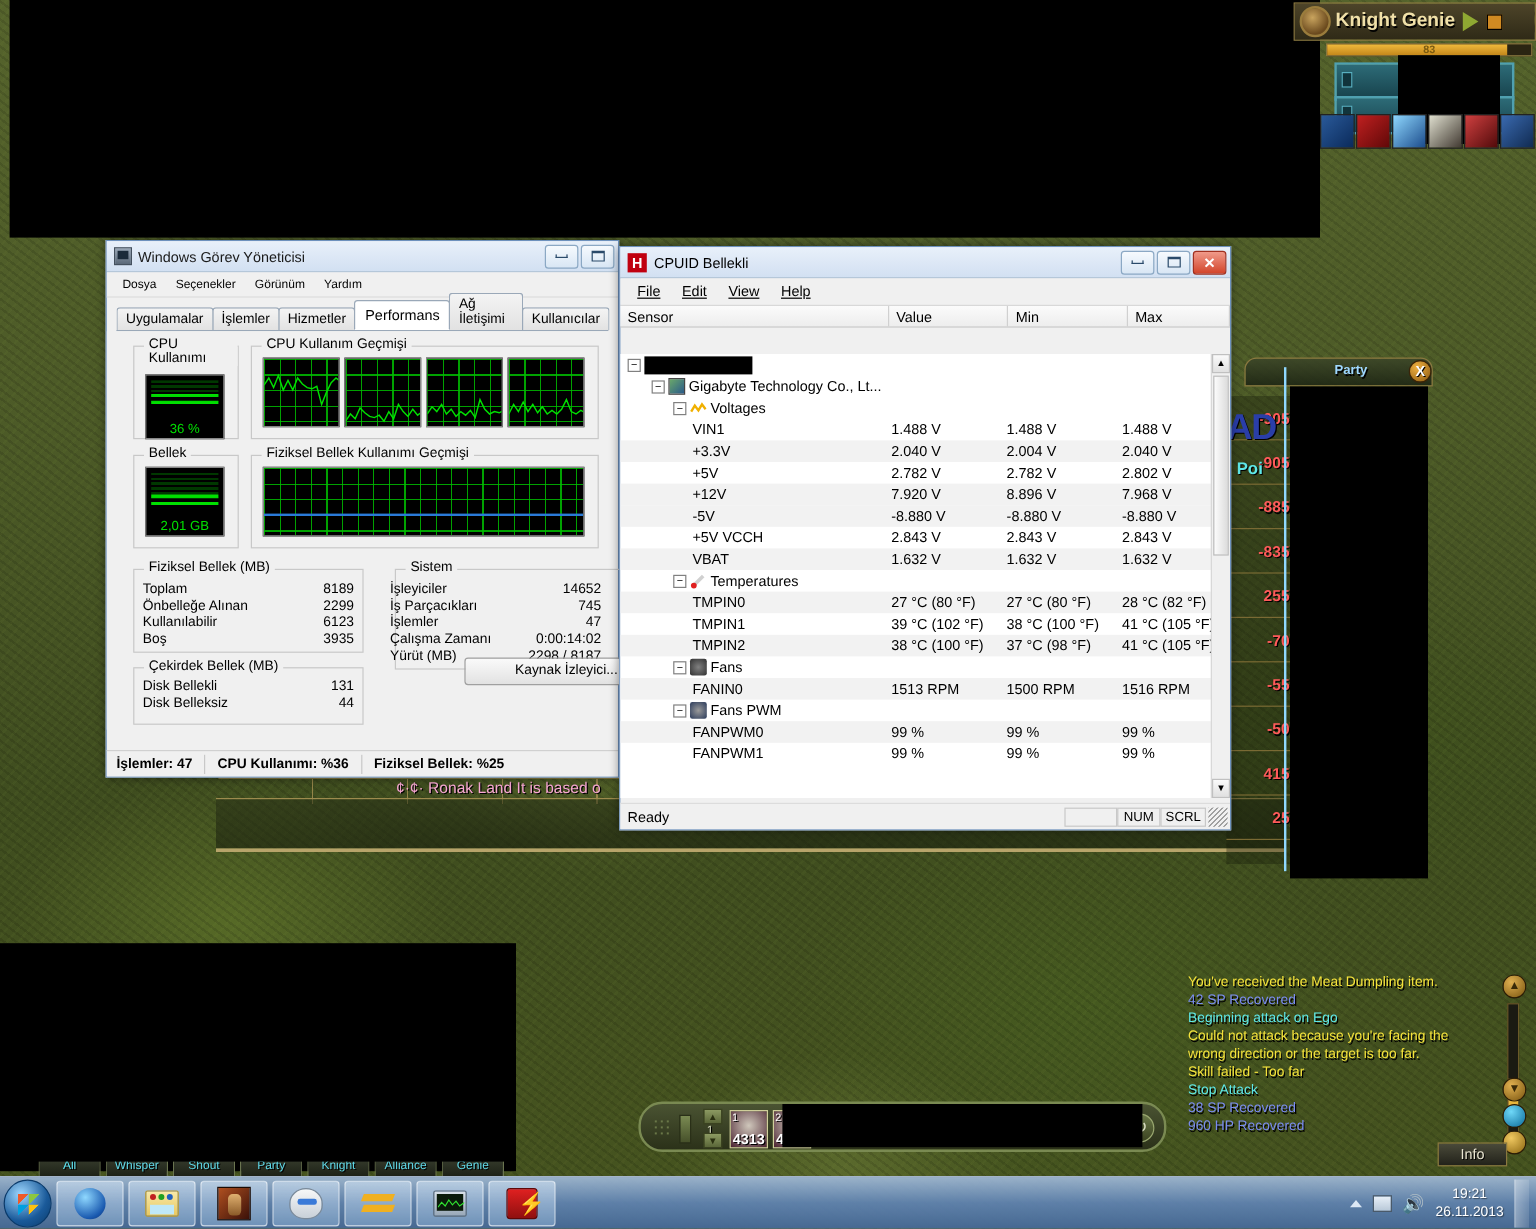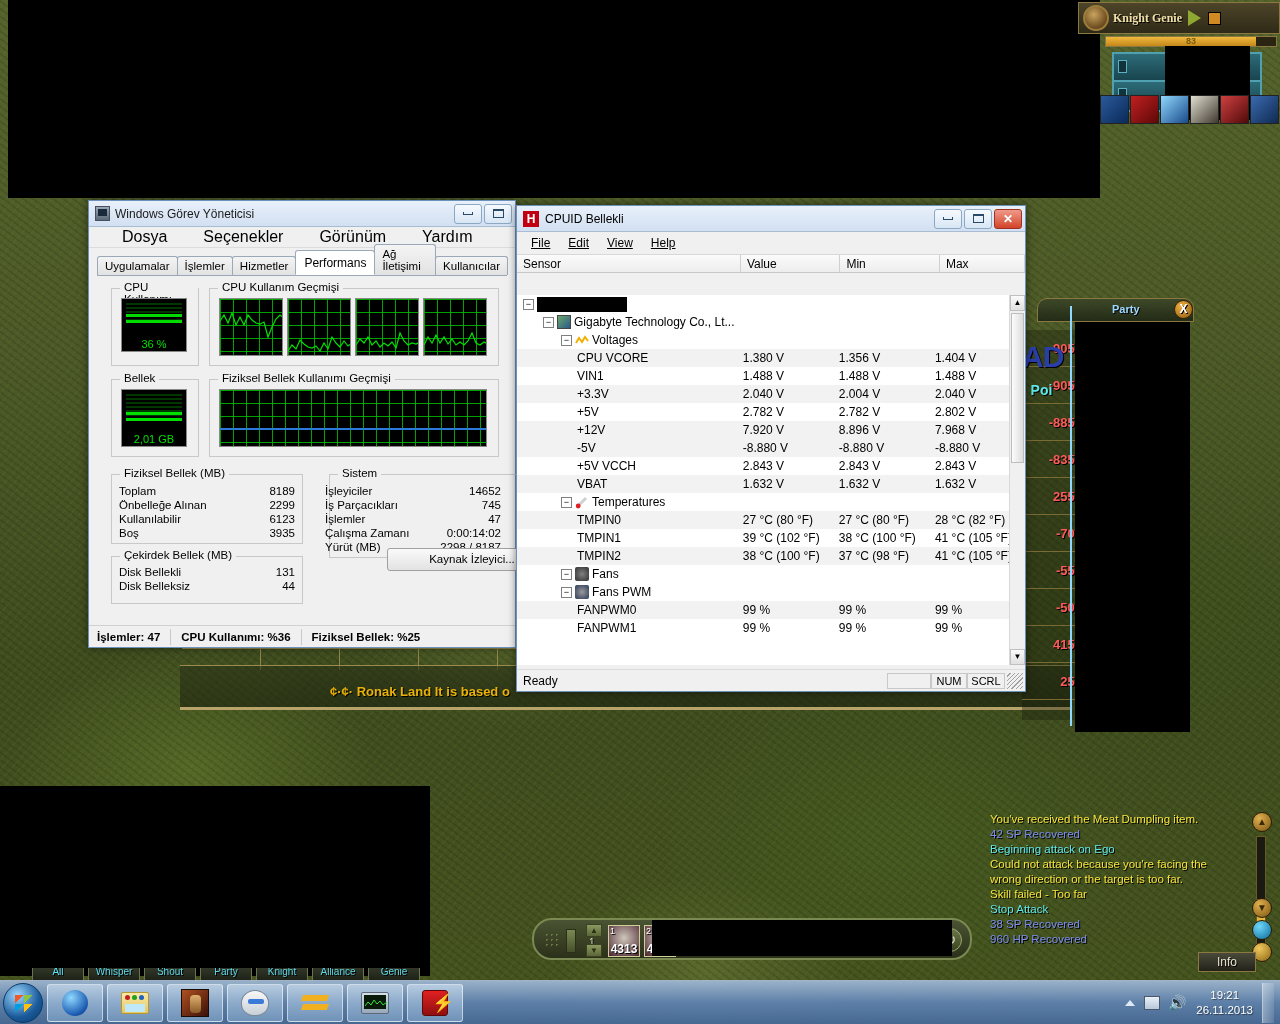--- a/index.html
+++ b/index.html
@@ -38,22 +38,22 @@
     background:linear-gradient(180deg,#4d4429,#2f2a17);
     border:1px solid #8a7840; display:flex; align-items:center; gap:4px;
     padding-left:4px; z-index:6;
   }
   #hud-genie .portrait{
     width:26px;height:26px;border-radius:50%;
     background:radial-gradient(circle at 40% 35%,#c9a45e,#6b4a1e 70%);
     border:2px solid #9a7c3c; flex:0 0 auto;
   }
   #hud-genie .gname{
-    color:#f0e0a8; font-weight:bold; font-size:12px;
-    text-shadow:1px 1px 0 #000; white-space:nowrap;font-family:Liberation Serif, serif;
+    color:#f0e0a8; font-weight:bold; font-size:16px;
+    text-shadow:1px 1px 0 #000; white-space:nowrap;
   }
   #hud-genie .playbtn{
     width:0;height:0;border-left:13px solid #8fa832;
     border-top:8px solid transparent;border-bottom:8px solid transparent;
     margin-left:2px;
   }
   #hud-genie .sqbtn{width:13px;height:13px;background:#d08a22;border:1px solid #000;margin-left:3px;}
   #hud-level{
     position:absolute; right:2px; top:-2px; font-size:33px; font-weight:bold;
     color:#fff33a; text-shadow:2px 2px 0 #000,-1px -1px 0 #000; letter-spacing:-2px;
@@ -120,22 +120,22 @@
     border-left:2px solid #8fd8ff; z-index:6;
   }
 
   
   #banner{
     position:absolute; left:180px; top:665px; width:890px; height:45px;
     background:linear-gradient(180deg,rgba(40,48,22,.55),rgba(26,32,14,.6));
     border-top:1px solid #9d8b4e; border-bottom:3px solid #b7a46a; z-index:4;
   }
   #banner-text{
-    position:absolute; left:330px; top:684px; font-size:13px; font-weight:bold;
-    color:#eab308; text-shadow:1px 1px 0 #000; z-index:5; white-space:nowrap;
+    position:absolute; left:330px; top:649px; font-size:13px; font-weight:normal;
+    color:#f9a8d4; text-shadow:1px 1px 0 #000; z-index:5; white-space:nowrap;
   }
   #banner-grid{
     position:absolute; left:182px; top:648px; width:700px; height:22px;
     border-top:1px solid #9d8b4e; z-index:4;
     background-image:repeating-linear-gradient(90deg, transparent 0 78px, rgba(157,139,78,.9) 78px 79px);
   }
 
   
   #chatlog{
     position:absolute; left:990px; top:812px; width:260px; z-index:6;
@@ -232,21 +232,21 @@
     background:linear-gradient(180deg,#f6fafe,#d8e6f4);
     border:1px solid #8ba8c4; border-radius:3px;
     display:flex;align-items:center;justify-content:center;
   }
   .w7btn .min{width:10px;height:3px;border:1px solid #2a4a6a;border-top:none;}
   .w7btn .max{width:11px;height:9px;border:1px solid #2a4a6a;border-top-width:2px;}
   #tm-menubar{
     height:21px; display:flex; align-items:center; gap:0; padding-left:5px;
     background:#f0f0f0; border-bottom:1px solid #dcdcdc;
   }
-  #tm-menubar span{ padding:2px 8px; font-size:16px;margin-left:20px; }
+  #tm-menubar span{ padding:2px 8px; font-size:10px; }
   #tm-tabstrip{
     margin:6px 8px 0 8px; height:22px; display:flex; align-items:flex-end;
     border-bottom:1px solid #9aa8b8;
   }
   #tm-tabstrip .tab{
     padding:3px 7px 3px 7px; font-size:11.5px;
     background:linear-gradient(180deg,#f4f4f4,#e2e2e2);
     border:1px solid #9aa8b8; border-bottom:none; margin-right:-1px;
     border-radius:3px 3px 0 0;
   }
@@ -523,21 +523,21 @@
     <div class="tab active">Performans</div>
     <div class="tab">Ağ İletişimi</div>
     <div class="tab">Kullanıcılar</div>
   </div>
 
   <div id="tm-body">
 
     <div class="gbox" style="left:22px;top:12px;width:88px;height:78px;">
       <span class="lg">CPU Kullanımı</span>
     </div>
-    <div class="meter" style="position:absolute;left:32px;top:22px;width:66px;height:54px;">
+    <div class="meter" style="position:absolute;left:32px;top:36px;width:66px;height:54px;">
       <div class="bars" style="background:
         repeating-linear-gradient(180deg, rgba(0,200,0,.28) 0 2px, transparent 2px 4px) 0 0/100% 60%,
         repeating-linear-gradient(180deg, #00e000 0 3px, transparent 3px 6px) 0 60%/100% 40% no-repeat;
         background-repeat:no-repeat;"></div>
       <div class="val">36 %</div>
     </div>
 
     <div class="gbox" style="left:120px;top:12px;width:290px;height:78px;">
       <span class="lg">CPU Kullanım Geçmişi</span>
     </div>
@@ -703,26 +703,20 @@
       <span>Gigabyte Technology Co., Lt...</span>
     </div>
 
     <div class="hw-grp" style="padding-left:44px;">
       <span class="tnode">−</span>
       <span class="hw-ico"><svg width="14" height="14" viewBox="0 0 14 14">
             <polyline points="1,10 4,5 7,9 10,4 13,8" fill="none" stroke="#f0b000" stroke-width="2"></polyline>
           </svg></span>
       <span>Voltages</span>
     </div>
-    <div class="hw-row alt">
-        <span class="nm" style="padding-left:60px;">CPU VCORE</span>
-        <span class="c">1.380 V</span>
-        <span class="c">1.356 V</span>
-        <span class="c">1.404 V</span>
-      </div>
     <div class="hw-row">
         <span class="nm" style="padding-left:60px;">VIN1</span>
         <span class="c">1.488 V</span>
         <span class="c">1.488 V</span>
         <span class="c">1.488 V</span>
       </div>
     <div class="hw-row alt">
         <span class="nm" style="padding-left:60px;">+3.3V</span>
         <span class="c">2.040 V</span>
         <span class="c">2.004 V</span>
@@ -784,20 +778,26 @@
         <span class="c">38 °C  (100 °F)</span>
         <span class="c">37 °C  (98 °F)</span>
         <span class="c">41 °C  (105 °F)</span>
       </div>
 
     <div class="hw-grp" style="padding-left:44px;">
       <span class="tnode">−</span>
       <span class="hw-ico" style="background:radial-gradient(circle,#808080,#303030);border-radius:2px;"></span>
       <span>Fans</span>
     </div>
+    <div class="hw-row alt">
+        <span class="nm" style="padding-left:60px;">FANIN0</span>
+        <span class="c">1513 RPM</span>
+        <span class="c">1500 RPM</span>
+        <span class="c">1516 RPM</span>
+      </div>
 
     <div class="hw-grp" style="padding-left:44px;">
       <span class="tnode">−</span>
       <span class="hw-ico" style="background:radial-gradient(circle,#9a9a9a,#2a3a5a);border-radius:2px;"></span>
       <span>Fans PWM</span>
     </div>
     <div class="hw-row alt">
         <span class="nm" style="padding-left:60px;">FANPWM0</span>
         <span class="c">99 %</span>
         <span class="c">99 %</span>

